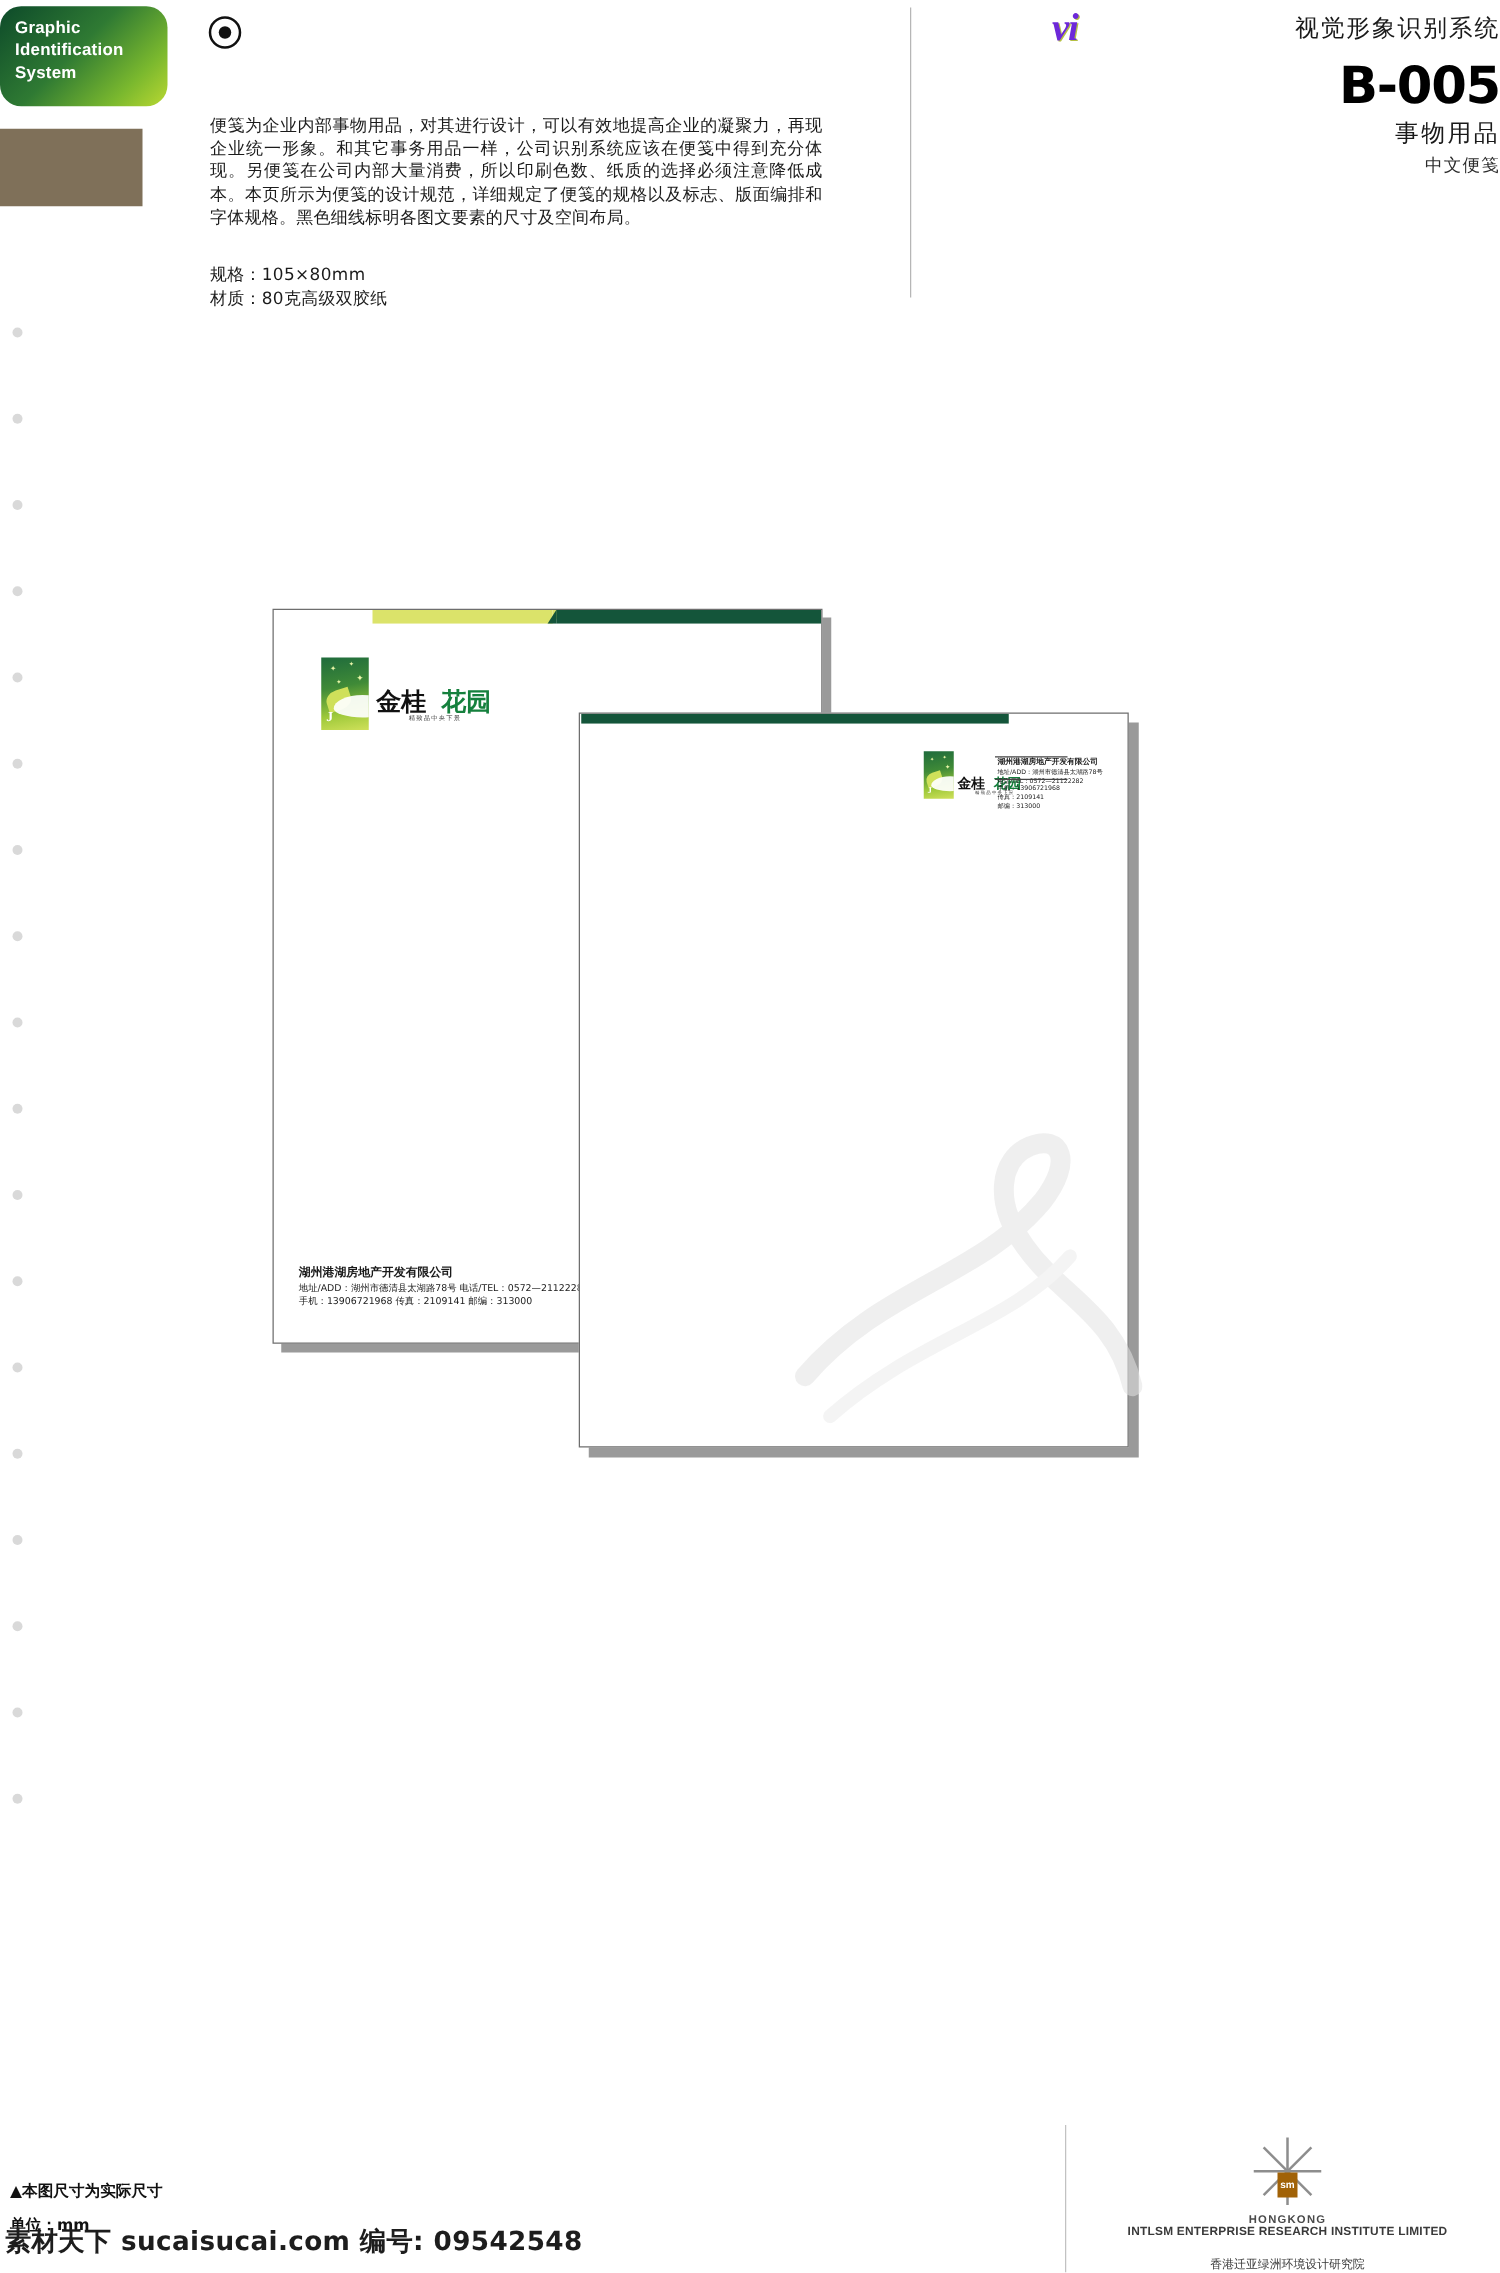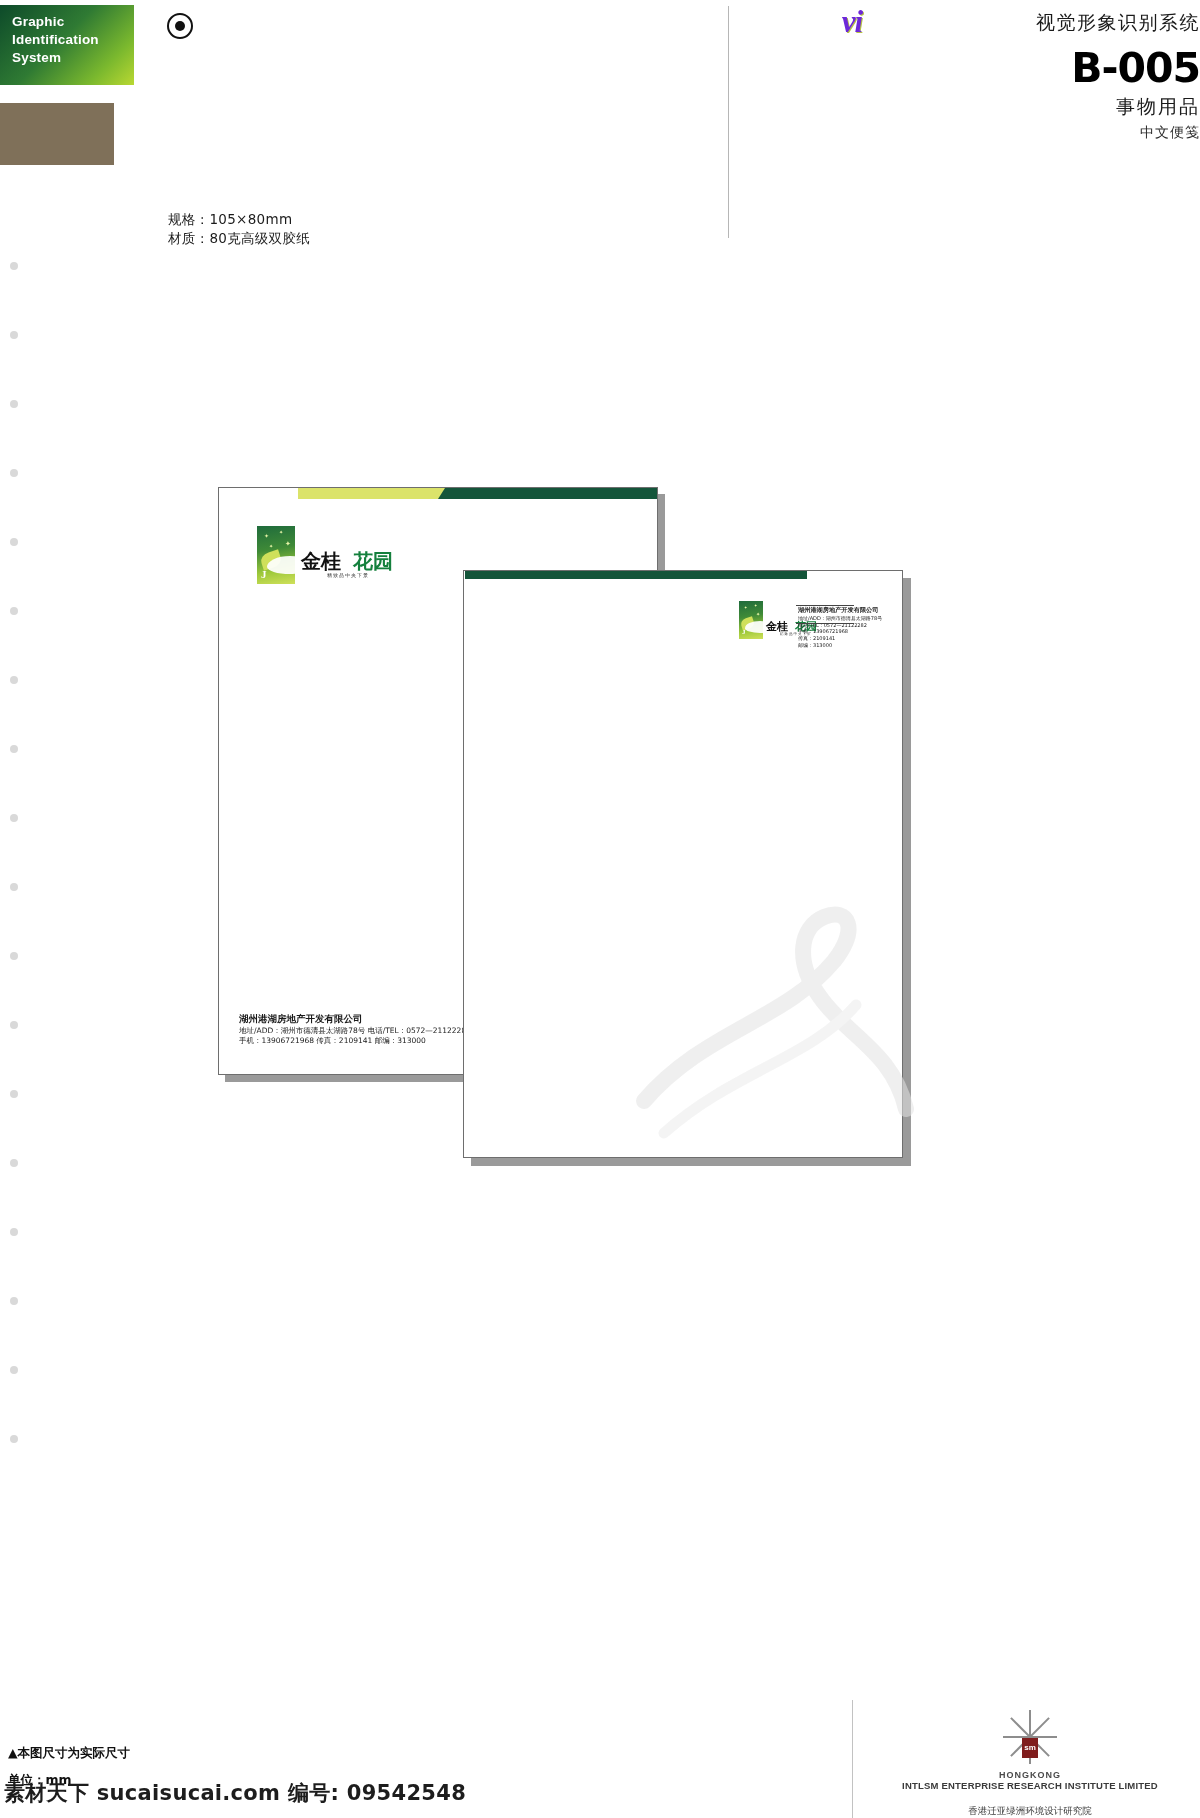--- a/index.html
+++ b/index.html
@@ -15,20 +15,21 @@
     width: 1200px; height: 1818px;
     background: #ffffff;
   }
 
   
   .rail-badge {
     position: absolute; left: 0; top: 5px;
     width: 134px; height: 80px;
     background: linear-gradient(135deg, #0d4a2a 0%, #2f7a33 45%, #7ab82e 78%, #b9d832 100%);
     padding: 8px 0 0 12px;
+    border-radius: 17px;
   }
   .rail-badge .ln {
     color: #ffffff;
     font-weight: bold;
     font-size: 13.5px;
     line-height: 1.35;
     letter-spacing: .2px;
     font-family: "Liberation Sans", sans-serif;
   }
   .rail-swatch {
@@ -250,21 +251,21 @@
   }
   .foot-logo { position: absolute; left: 880px; top: 1708px; width: 300px; text-align: center; }
   .foot-logo .star { position: relative; width: 64px; height: 58px; margin: 0 auto 4px; }
   .foot-logo .star i {
     position: absolute; left: 50%; top: 50%;
     width: 2px; height: 54px; background: #8d8d8d;
     transform-origin: 50% 50%;
   }
   .foot-logo .redbox {
     position: absolute; left: 50%; top: 30px; transform: translateX(-50%);
-    width: 16px; height: 20px; background: #7f1d1d;
+    width: 16px; height: 20px; background: #a16207;
   }
   .foot-logo .redbox span {
     color: #fff; font-size: 8px; font-weight: bold; display: block;
     text-align: center; line-height: 20px;
     font-family: "Liberation Sans", sans-serif;
   }
   .foot-logo .l1 { font-size: 9px; color: #4a4a4a; letter-spacing: 1px; font-weight: bold; }
   .foot-logo .l2 { font-size: 9.5px; color: #3a3a3a; font-weight: bold; letter-spacing: .2px; }
   .foot-logo .l3 { font-size: 9.5px; color: #3a3a3a; margin-top: 14px; font-family: "DejaVu Sans", sans-serif; }
   .foot-logo .l4 { font-size: 9.5px; color: #3a3a3a; font-family: "DejaVu Sans", sans-serif; }
@@ -304,20 +305,21 @@
 
   <div class="hdr-target"></div>
 
   <div class="vi-mark">vi</div>
   <div class="vi-sub">视觉形象识别系统</div>
   <div class="code">B-005</div>
   <div class="cat">事物用品</div>
   <div class="subcat">中文便笺</div>
   <div class="hdr-divider"></div>
 
+  <div class="body-copy">便笺为企业内部事物用品，对其进行设计，可以有效地提高企业的凝聚力，再现企业统一形象。和其它事务用品一样，公司识别系统应该在便笺中得到充分体现。另便笺在公司内部大量消费，所以印刷色数、纸质的选择必须注意降低成本。本页所示为便笺的设计规范，详细规定了便笺的规格以及标志、版面编排和字体规格。黑色细线标明各图文要素的尺寸及空间布局。</div>
   <div class="spec s1">规格：105×80mm</div>
   <div class="spec s2">材质：80克高级双胶纸</div>
 
   <div class="pad-shadow" id="pad-back-shadow"></div>
   <div class="pad pad-border" id="pad-back">
     <div class="band-wrap">
       <div class="band-lime"></div>
       <div class="band-green"></div>
     </div>
 

